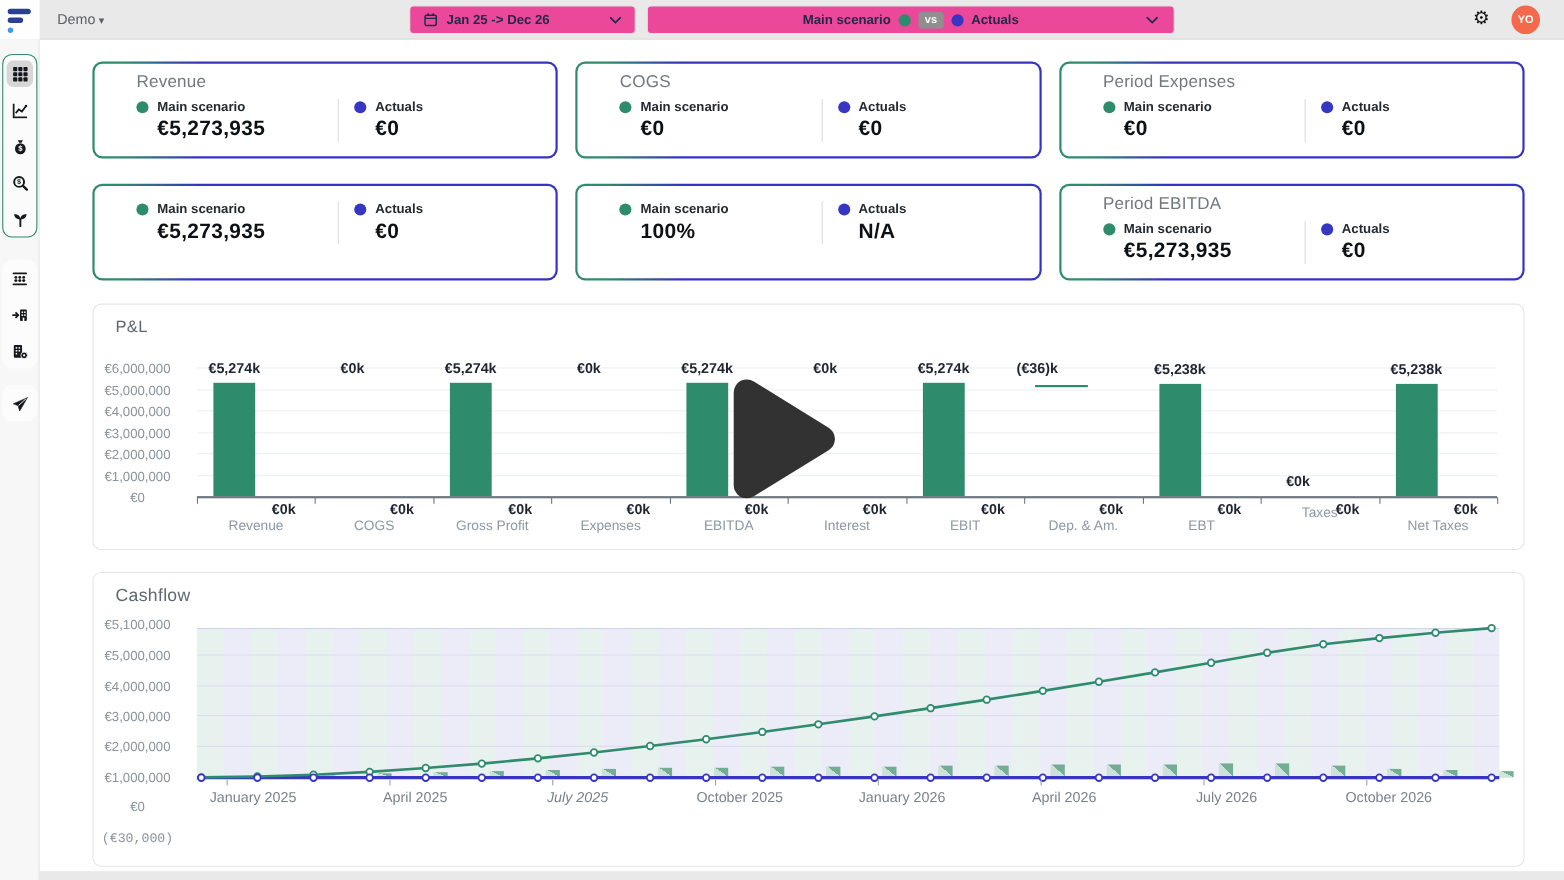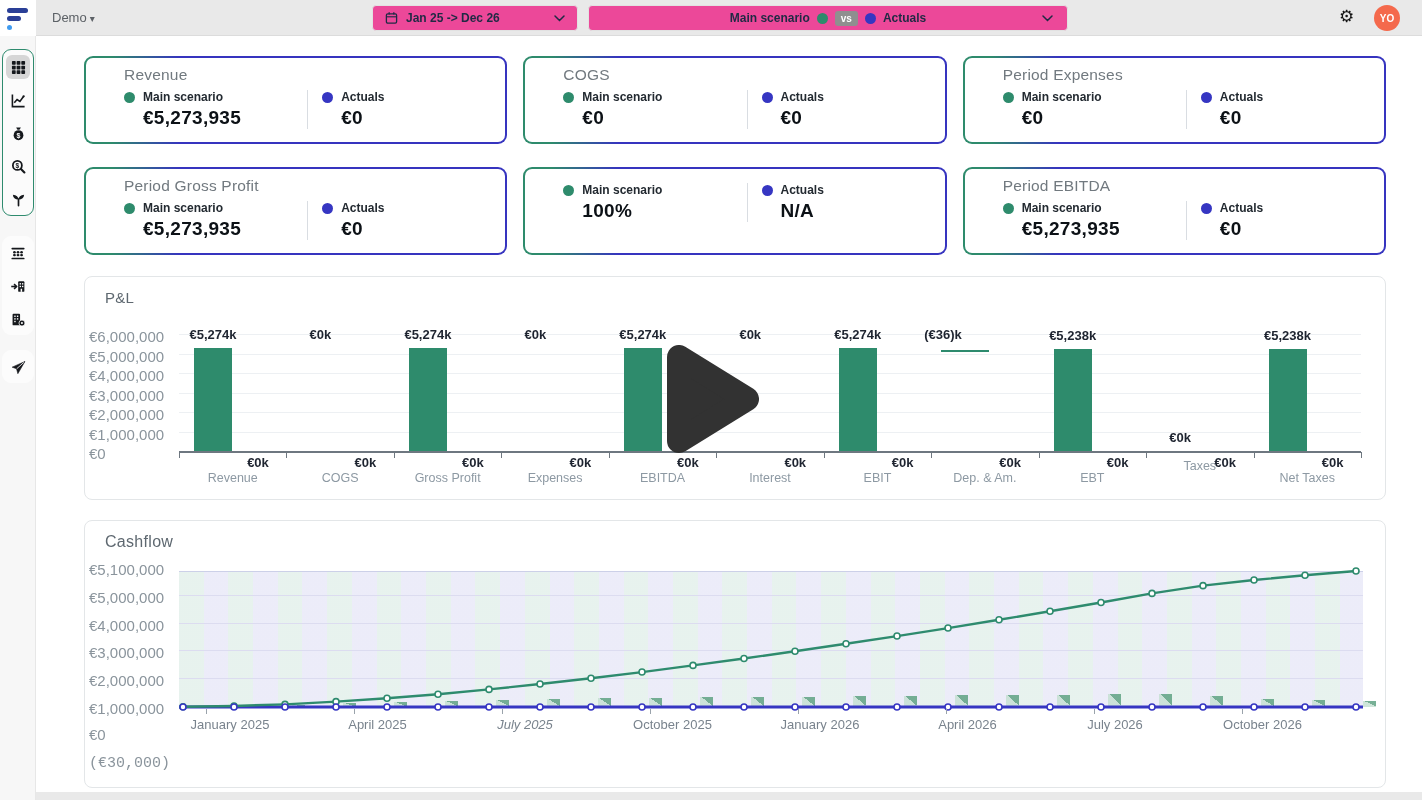--- a/index.html
+++ b/index.html
@@ -50,21 +50,21 @@
   .kpi-value { margin:3px 0 0 19px; font-size:19px; font-weight:800; color:#0c1116; letter-spacing:.3px; }
 
   
   .panel { position:absolute; background:#ffffff; border:1px solid #e3e6e8; border-radius:8px; }
   .panel-pnl { left:84px; top:276px; width:1302px; height:224px;padding-left:32px; }
   .panel-cashflow { left:84px; top:520px; width:1302px; height:268px; }
   .panel-title { position:absolute; left:20px; top:12px; font-size:15px; color:#5e6870; letter-spacing:.3px; }
   .panel-cashflow .panel-title { font-size:16px; }
   .chart-layer { position:absolute; inset:0; }
 
-  .ytick { position:absolute; width:72px; text-align:left; font-size:15px; color:#8a949c; }
+  .ytick { position:absolute; width:72px; text-align:center; font-size:12px; color:#8a949c; }
   .gridline { position:absolute; height:1px; background:#edf0f3; }
   .axisline { position:absolute; height:1.5px; background:#6e7780; }
   .xtick { position:absolute; width:1px; height:6px; background:#6e7780; }
   .bar-label { position:absolute; font-size:13px; font-weight:bold; color:#1e2430; text-align:center; }
   .cat-label { position:absolute; font-size:12.5px; color:#8d99a3; text-align:center; }
   .pnl-bar { position:absolute; background:#2e8b6c; }
   .wf-line { position:absolute; height:2px; background:#2e8b6e; }
 
   .cf-plot { position:absolute; border-top:1px solid #ccd0e8;
              background:repeating-linear-gradient(90deg, rgba(60,150,115,.12) 0 24.7px, rgba(100,100,205,.12) 24.7px 49.4px); }
@@ -275,21 +275,20 @@
                 <span class="dot" style="background: rgb(54, 54, 194);"></span>
                 <span class="lbl">Actuals</span>
               </div>
               <div class="kpi-value">€0</div>
             </div>
           </div>
         </div>
       </div>
       <div class="card">
         <div class="card-inner">
-          <div class="card-title">Period Gross Profit</div>
           <div class="card-row">
             <div class="card-half">
               <div class="dotrow">
                 <span class="dot" style="background: rgb(46, 139, 108);"></span>
                 <span class="lbl">Main scenario</span>
               </div>
               <div class="kpi-value">€5,273,935</div>
             </div>
             <div class="card-half right">
               <div class="dotrow">

